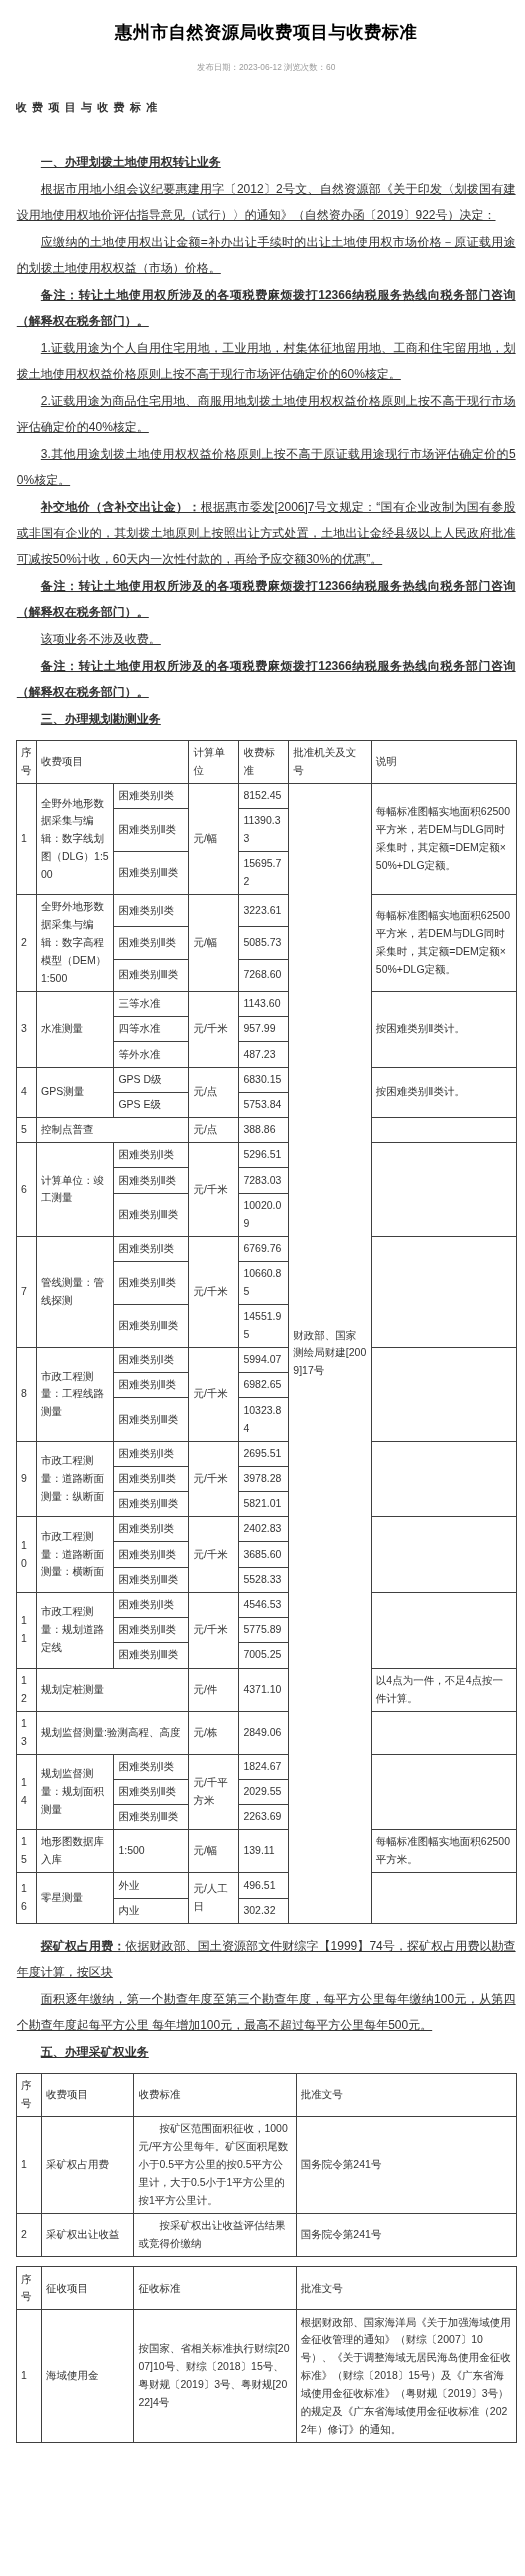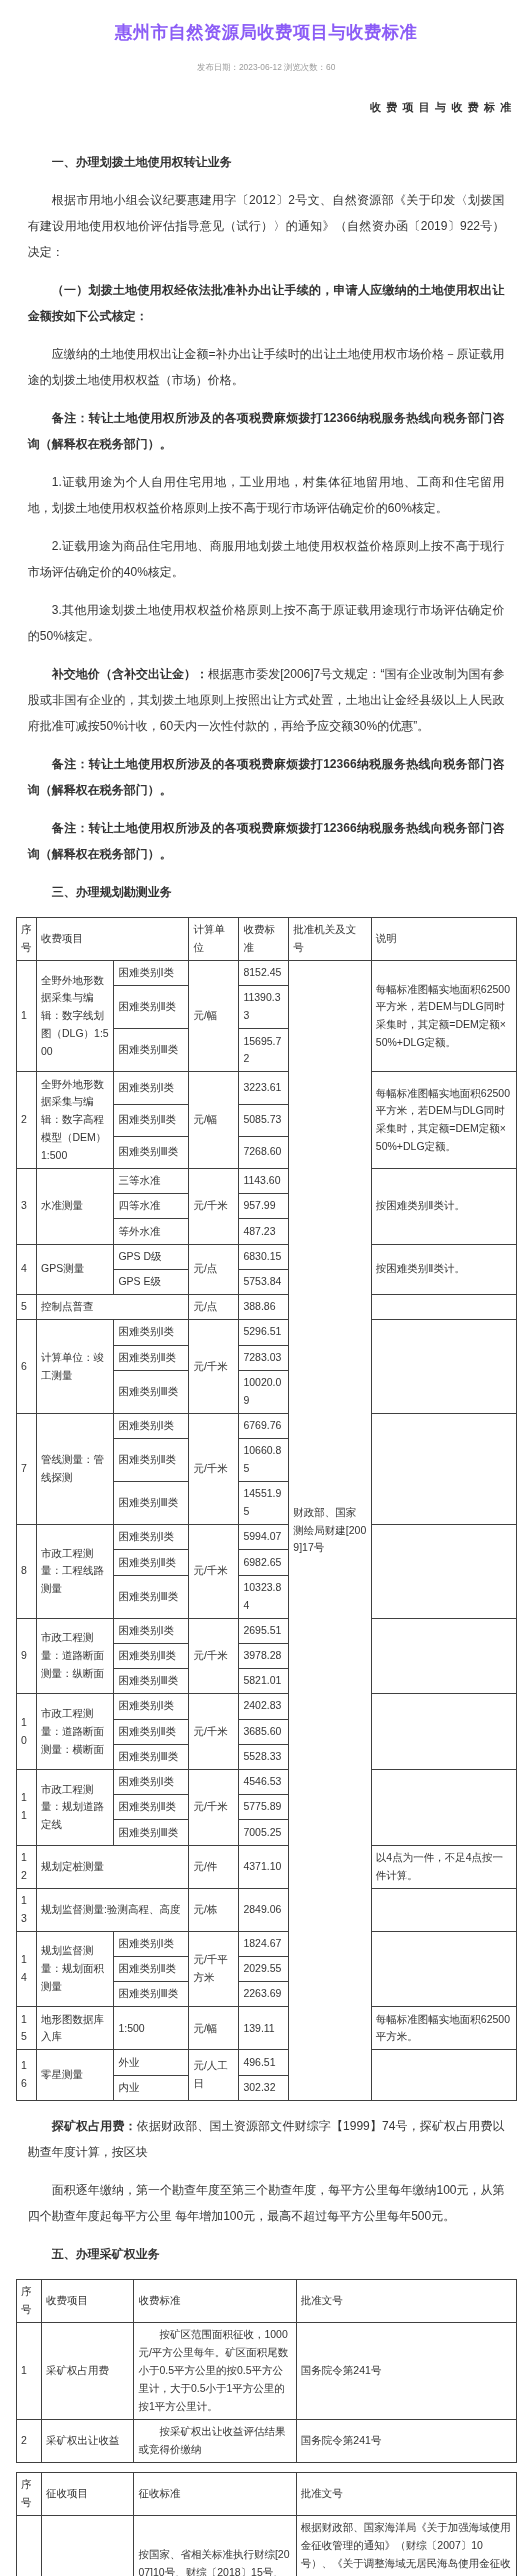--- a/index.html
+++ b/index.html
@@ -1,49 +1,49 @@
 <!DOCTYPE html>
 <html lang="zh" style="font-size:8.4px"><head>
 <meta charset="utf-8">
 <style>
   html,body{margin:0;padding:0;background:#ffffff;}
   body{font-family:"Liberation Sans","DejaVu Sans",sans-serif;color:#333;}
   .page{width:525px;margin:0 auto;box-sizing:border-box;padding:13.7px 8.4px 31.5px 15.8px;}
-  .title{color:#8b5cf6;text-align:center;font-size:17.3px;font-weight:bold;margin:6.3px 0 18px;letter-spacing:0.5px;}
+  .title{color:#000000;text-align:center;font-size:17.3px;font-weight:bold;margin:6.3px 0 18px;letter-spacing:0.5px;}
   .meta{text-align:center;color:#9c9c9c;font-size:8.4px;margin:6px 0 27px;}
-  .subtitle{text-align:right;color:#333;font-size:11px;font-weight:bold;letter-spacing:5.3px;margin:0 0 34px;}
-  .doc p{margin:12px;font-size:12px;line-height:26px;text-indent:2em;text-align:justify;word-break:break-all;}
+  .subtitle{text-align:left;color:#333;font-size:11px;font-weight:bold;letter-spacing:5.3px;margin:0 0 34px;}
+  .doc p{margin:1px;font-size:12px;line-height:26px;text-indent:2em;text-align:justify;word-break:break-all;text-decoration:underline;}
   .doc p.bold{font-weight:bold;}
   .doc p b{font-weight:bold;}
   .doc p.heading{font-weight:bold;font-size:12px;}
   table.fee-table{border-collapse:collapse;width:100%;margin:7.9px 0 9.5px;table-layout:fixed;}
   table.fee-table th,table.fee-table td{
     border:0.8px solid #404040;font-weight:normal;font-size:10.5px;line-height:1.7;
     padding:3.2px 4.2px;text-align:left;vertical-align:middle;word-break:break-all;background:#fff;}
   table.fee-table th{font-size:10.5px;}
   td.indent,th.indent{text-indent:2em;}
 </style>
 </head>
 <body>
 
 <div class="page">
   <h1 class="title">惠州市自然资源局收费项目与收费标准</h1>
   <div class="meta">发布日期：2023-06-12  浏览次数：60</div>
   <div class="subtitle">收费项目与收费标准</div>
   <div class="doc">
       <p class="heading">一、办理划拨土地使用权转让业务</p>
       <p class="para">根据市用地小组会议纪要惠建用字〔2012〕2号文、自然资源部《关于印发〈划拨国有建设用地使用权地价评估指导意见（试行）〉的通知》（自然资办函〔2019〕922号）决定：</p>
-      <p class="para bold">（一）划拨土地使用权经依法批准补办出让手续的，申请人应缴纳的土地使用权出让金额按如下公式核定：</p>
       <p class="para">应缴纳的土地使用权出让金额=补办出让手续时的出让土地使用权市场价格－原证载用途的划拨土地使用权权益（市场）价格。</p>
       <p class="para bold">备注：转让土地使用权所涉及的各项税费麻烦拨打12366纳税服务热线向税务部门咨询（解释权在税务部门）。</p>
       <p class="para">1.证载用途为个人自用住宅用地，工业用地，村集体征地留用地、工商和住宅留用地，划拨土地使用权权益价格原则上按不高于现行市场评估确定价的60%核定。</p>
       <p class="para">2.证载用途为商品住宅用地、商服用地划拨土地使用权权益价格原则上按不高于现行市场评估确定价的40%核定。</p>
       <p class="para">3.其他用途划拨土地使用权权益价格原则上按不高于原证载用途现行市场评估确定价的50%核定。</p>
       <p class="para"><b>补交地价（含补交出让金）：</b>根据惠市委发[2006]7号文规定：“国有企业改制为国有参股或非国有企业的，其划拨土地原则上按照出让方式处置，土地出让金经县级以上人民政府批准可减按50%计收，60天内一次性付款的，再给予应交额30%的优惠”。</p>
       <p class="para bold">备注：转让土地使用权所涉及的各项税费麻烦拨打12366纳税服务热线向税务部门咨询（解释权在税务部门）。</p>
+      <p class="para">该项业务不涉及收费。</p>
       <p class="para bold">备注：转让土地使用权所涉及的各项税费麻烦拨打12366纳税服务热线向税务部门咨询（解释权在税务部门）。</p>
       <p class="heading">三、办理规划勘测业务</p>
       <table class="fee-table">
         <colgroup>
           <col style="width: 4%;">
           <col style="width: 15.5%;">
           <col style="width: 15%;">
           <col style="width: 10%;">
           <col style="width: 10%;">
           <col style="width: 16.5%;">

